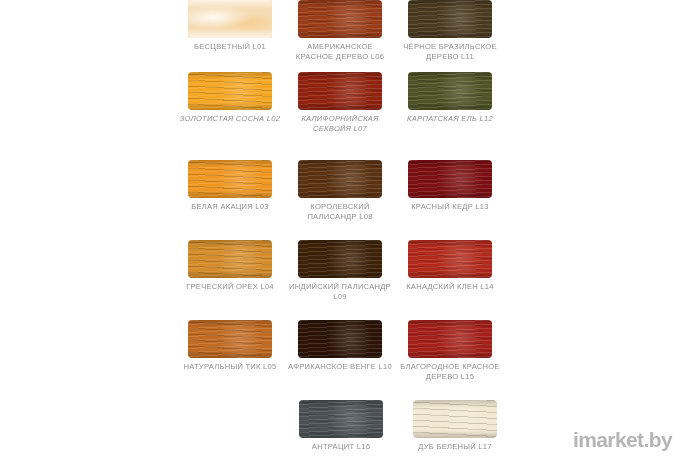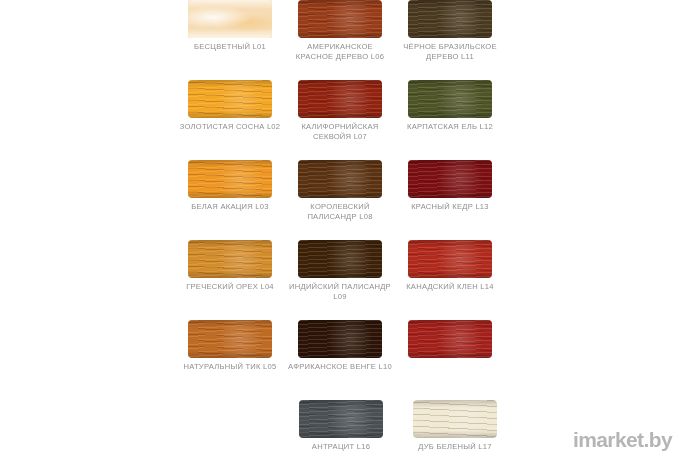--- a/index.html
+++ b/index.html
@@ -102,21 +102,21 @@
           </div>
           <div class="label">АМЕРИКАНСКОЕ КРАСНОЕ ДЕРЕВО L06</div>
         </div>
         <div class="cell">
           <div class="swatch" style="background: rgb(74, 58, 32);">
             <div class="grain" style="background: repeating-linear-gradient(177deg, rgba(255, 255, 255, 0.13) 0px, rgba(255, 255, 255, 0.13) 1px, rgba(0, 0, 0, 0) 1px, rgba(0, 0, 0, 0) 4px), repeating-linear-gradient(183deg, rgba(0, 0, 0, 0.16) 0px, rgba(0, 0, 0, 0.16) 1px, rgba(0, 0, 0, 0) 1px, rgba(0, 0, 0, 0) 6px), radial-gradient(45% 120% at 62% 50%, rgba(255, 255, 255, 0.17) 0%, rgba(255, 255, 255, 0) 60%), linear-gradient(rgba(0, 0, 0, 0.18) 0%, rgba(0, 0, 0, 0) 20%, rgba(0, 0, 0, 0) 80%, rgba(0, 0, 0, 0.2) 100%);"></div>
           </div>
           <div class="label">ЧЁРНОЕ БРАЗИЛЬСКОЕ ДЕРЕВО L11</div>
         </div>
       </div>
-      <div class="row" style="position: absolute; left: 0px; top: 80px; width: 330px;">
+      <div class="row" style="position: absolute; left: 0px; top: 72px; width: 330px; font-style: italic;">
         <div class="cell">
           <div class="swatch" style="background: rgb(245, 166, 35);">
             <div class="grain" style="background: repeating-linear-gradient(177deg, rgba(255, 255, 255, 0.13) 0px, rgba(255, 255, 255, 0.13) 1px, rgba(0, 0, 0, 0) 1px, rgba(0, 0, 0, 0) 4px), repeating-linear-gradient(183deg, rgba(0, 0, 0, 0.16) 0px, rgba(0, 0, 0, 0.16) 1px, rgba(0, 0, 0, 0) 1px, rgba(0, 0, 0, 0) 6px), radial-gradient(45% 120% at 62% 50%, rgba(255, 255, 255, 0.17) 0%, rgba(255, 255, 255, 0) 60%), linear-gradient(rgba(0, 0, 0, 0.18) 0%, rgba(0, 0, 0, 0) 20%, rgba(0, 0, 0, 0) 80%, rgba(0, 0, 0, 0.2) 100%);"></div>
           </div>
           <div class="label">ЗОЛОТИСТАЯ СОСНА L02</div>
         </div>
         <div class="cell">
           <div class="swatch" style="background: rgb(147, 35, 15);">
             <div class="grain" style="background: repeating-linear-gradient(177deg, rgba(255, 255, 255, 0.13) 0px, rgba(255, 255, 255, 0.13) 1px, rgba(0, 0, 0, 0) 1px, rgba(0, 0, 0, 0) 4px), repeating-linear-gradient(183deg, rgba(0, 0, 0, 0.16) 0px, rgba(0, 0, 0, 0.16) 1px, rgba(0, 0, 0, 0) 1px, rgba(0, 0, 0, 0) 6px), radial-gradient(45% 120% at 62% 50%, rgba(255, 255, 255, 0.17) 0%, rgba(255, 255, 255, 0) 60%), linear-gradient(rgba(0, 0, 0, 0.18) 0%, rgba(0, 0, 0, 0) 20%, rgba(0, 0, 0, 0) 80%, rgba(0, 0, 0, 0.2) 100%);"></div>
           </div>
@@ -179,20 +179,21 @@
         <div class="cell">
           <div class="swatch" style="background: rgb(45, 20, 7);">
             <div class="grain" style="background: repeating-linear-gradient(177deg, rgba(255, 255, 255, 0.13) 0px, rgba(255, 255, 255, 0.13) 1px, rgba(0, 0, 0, 0) 1px, rgba(0, 0, 0, 0) 4px), repeating-linear-gradient(183deg, rgba(0, 0, 0, 0.16) 0px, rgba(0, 0, 0, 0.16) 1px, rgba(0, 0, 0, 0) 1px, rgba(0, 0, 0, 0) 6px), radial-gradient(45% 120% at 62% 50%, rgba(255, 255, 255, 0.17) 0%, rgba(255, 255, 255, 0) 60%), linear-gradient(rgba(0, 0, 0, 0.18) 0%, rgba(0, 0, 0, 0) 20%, rgba(0, 0, 0, 0) 80%, rgba(0, 0, 0, 0.2) 100%);"></div>
           </div>
           <div class="label">АФРИКАНСКОЕ ВЕНГЕ L10</div>
         </div>
         <div class="cell">
           <div class="swatch" style="background: rgb(165, 32, 26);">
             <div class="grain" style="background: repeating-linear-gradient(177deg, rgba(255, 255, 255, 0.13) 0px, rgba(255, 255, 255, 0.13) 1px, rgba(0, 0, 0, 0) 1px, rgba(0, 0, 0, 0) 4px), repeating-linear-gradient(183deg, rgba(0, 0, 0, 0.16) 0px, rgba(0, 0, 0, 0.16) 1px, rgba(0, 0, 0, 0) 1px, rgba(0, 0, 0, 0) 6px), radial-gradient(45% 120% at 62% 50%, rgba(255, 255, 255, 0.17) 0%, rgba(255, 255, 255, 0) 60%), linear-gradient(rgba(0, 0, 0, 0.18) 0%, rgba(0, 0, 0, 0) 20%, rgba(0, 0, 0, 0) 80%, rgba(0, 0, 0, 0.2) 100%);"></div>
           </div>
+          <div class="label">БЛАГОРОДНОЕ КРАСНОЕ ДЕРЕВО L15</div>
         </div>
       </div>
       <div class="row" style="position: absolute; left: 0px; top: 400px; width: 330px; gap: 10px;">
         <div class="cell empty">
           <div class="swatch" style="background: transparent;"></div>
           <div class="label"></div>
         </div>
         <div class="cell">
           <div class="swatch" style="background: rgb(74, 80, 84);">
             <div class="grain" style="background: repeating-linear-gradient(177deg, rgba(255, 255, 255, 0.13) 0px, rgba(255, 255, 255, 0.13) 1px, rgba(0, 0, 0, 0) 1px, rgba(0, 0, 0, 0) 4px), repeating-linear-gradient(183deg, rgba(0, 0, 0, 0.16) 0px, rgba(0, 0, 0, 0.16) 1px, rgba(0, 0, 0, 0) 1px, rgba(0, 0, 0, 0) 6px), radial-gradient(45% 120% at 62% 50%, rgba(255, 255, 255, 0.17) 0%, rgba(255, 255, 255, 0) 60%), linear-gradient(rgba(0, 0, 0, 0.18) 0%, rgba(0, 0, 0, 0) 20%, rgba(0, 0, 0, 0) 80%, rgba(0, 0, 0, 0.2) 100%);"></div>

